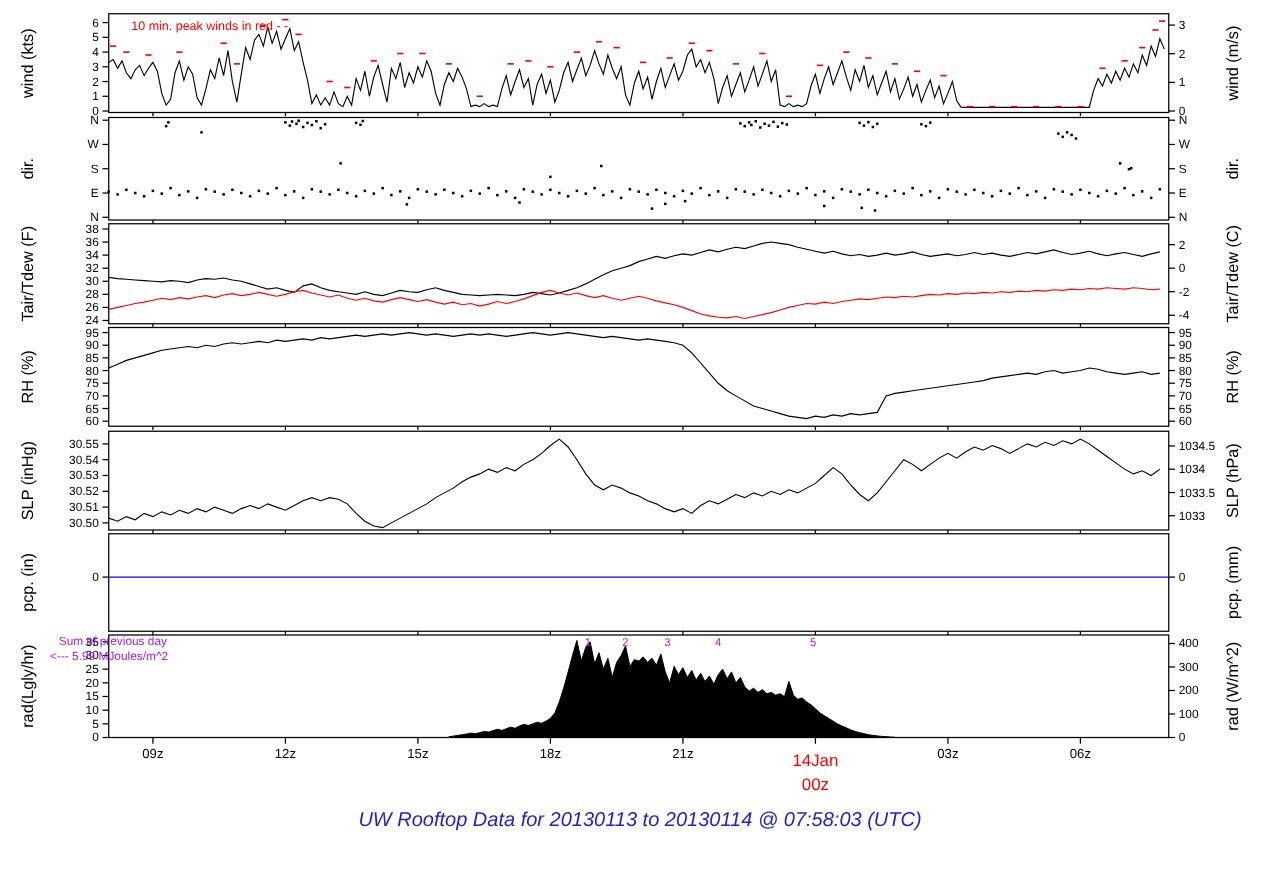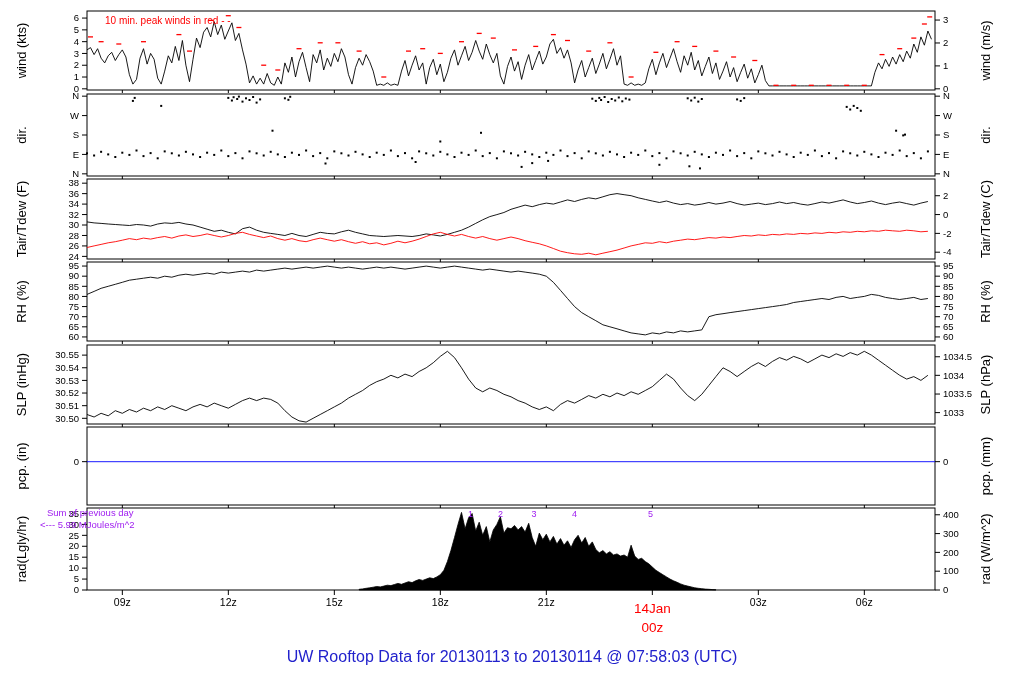--- a/index.html
+++ b/index.html
@@ -1,18 +1,18 @@
 <!DOCTYPE html>
 <html><head>
 <meta charset="utf-8">
 <style>
   html,body{margin:0;padding:0;background:#ffffff;}
   #page{position:relative;width:1024px;height:700px;background:#fff;font-family:"Liberation Sans",sans-serif;overflow:hidden;}
   svg text{font-family:"Liberation Sans",sans-serif;}
-  #title{position:absolute;left:0;top:648px;width:1024px;text-align:center;font-size:16px;}
+  #title{position:absolute;left:0;top:648px;width:1024px;text-align:center;font-size:16px;font-style:italic;}
 </style>
 </head>
 <body>
 
 <div id="page">
   <svg id="chart" width="1024" height="645" viewBox="0 0 1024 645">
       <g>
         <rect x="87" y="11" width="848" height="79" fill="none" stroke="#000" stroke-width="1"></rect>
         <line x1="82" x2="87" y1="88.82089552238806" y2="88.82089552238806" stroke="#000"></line>
         <text x="79" y="92.02089552238806" text-anchor="end" font-size="9.5" fill="#000">0</text>

